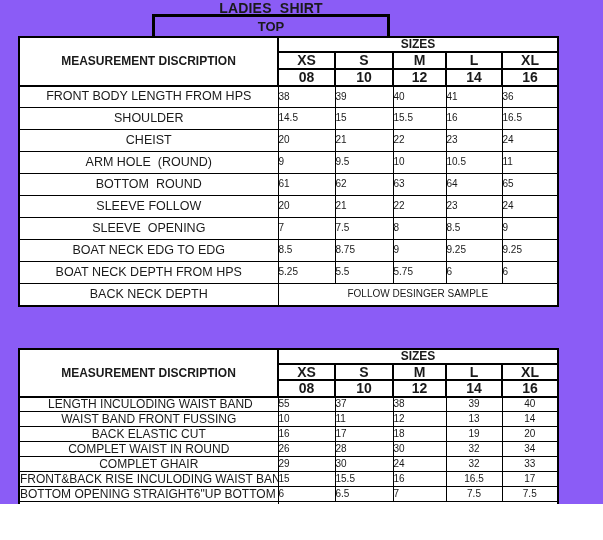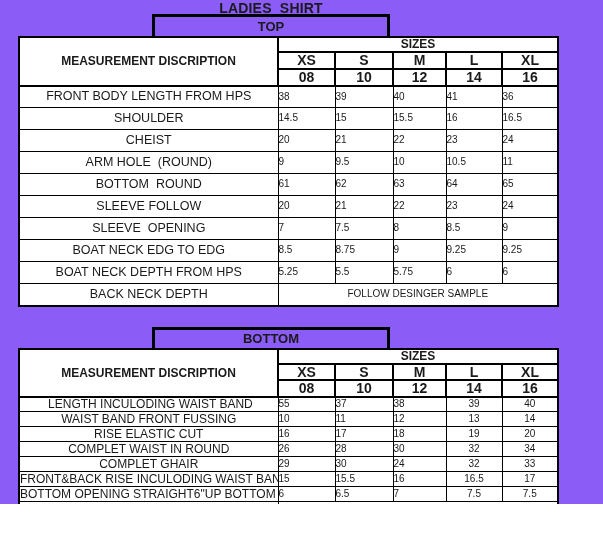--- a/index.html
+++ b/index.html
@@ -149,23 +149,20 @@
           <td class="val">6</td>
           <td class="val">6</td>
         </tr>
         <tr>
           <td class="lab">BACK NECK DEPTH</td>
           <td colspan="5" class="merged">FOLLOW DESINGER SAMPLE</td>
         </tr>
       </tbody>
   </table>
 
-  <div class="tag-box tag-box-2">
-    <span>BOTTOM</span>
-  </div>
 
   <table class="spec-table tbl-2">
     <colgroup>
       <col style="width:259px">
         <col style="width:57px">
         <col style="width:58px">
       <col style="width:53px">
         <col style="width:56px">
         <col style="width:56px">
     </colgroup>
@@ -200,21 +197,21 @@
         </tr>
         <tr>
           <td class="lab">WAIST BAND FRONT FUSSING</td>
           <td class="val">10</td>
           <td class="val">11</td>
           <td class="val">12</td>
           <td class="val center">13</td>
           <td class="val center">14</td>
         </tr>
         <tr>
-          <td class="lab">RISE ELASTIC CUT</td>
+          <td class="lab">BACK ELASTIC CUT</td>
           <td class="val">16</td>
           <td class="val">17</td>
           <td class="val">18</td>
           <td class="val center">19</td>
           <td class="val center">20</td>
         </tr>
         <tr>
           <td class="lab">COMPLET WAIST IN ROUND</td>
           <td class="val">26</td>
           <td class="val">28</td>

